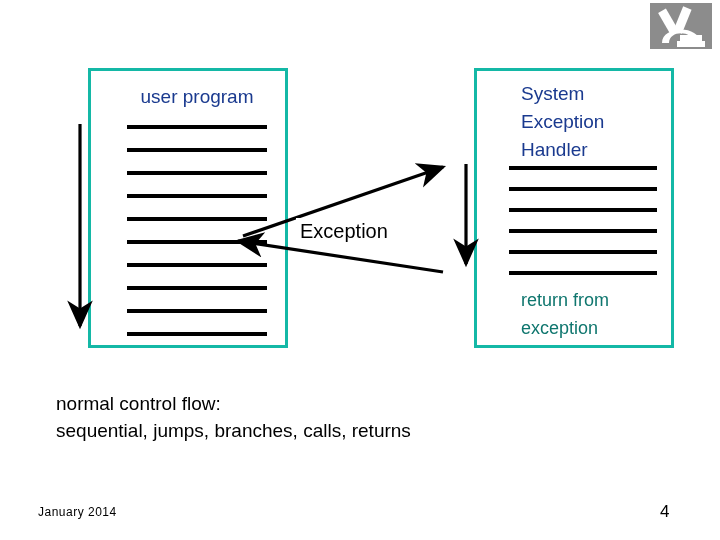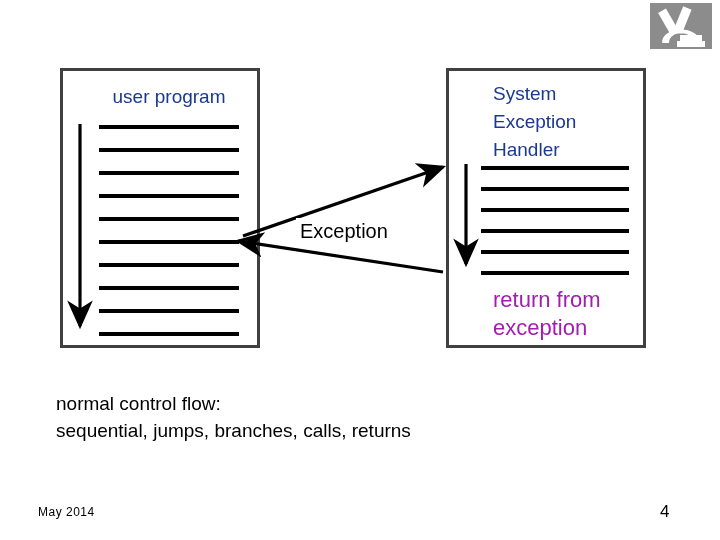--- a/index.html
+++ b/index.html
@@ -30,23 +30,24 @@
     top: 3px;
     width: 62px;
     height: 46px;
     background: #8c8c8c;
   }
   .logo-svg { display: block; }
 
   
   .prog-box {
     position: absolute;
-    border: 3px solid #404040;
+    border: 3px solid #14b8a6;
     background: #ffffff;
     box-sizing: border-box;
+    margin-left: 28px;
   }
   #box-user    { left: 60px;  top: 68px; width: 200px; height: 280px; }
   #box-handler { left: 446px; top: 68px; width: 200px; height: 280px; padding-left: 48px; }
 
   .box-title {
     position: absolute;
     font-size: 19px;
     line-height: 28px;
     color: #1a3a8f;
     white-space: pre-line;
@@ -63,23 +64,23 @@
     top: 9px;
     width: 150px;
     text-align: left;
   }
 
   .box-footnote {
     position: absolute;
     left: 44px;
     top: 215px;
     width: 150px;
-    font-size: 22px;
+    font-size: 18px;
     line-height: 28px;
-    color: #a21caf;
+    color: #0f766e;
     white-space: pre-line;
     text-align: left;
   }
 
   
   .code-line {
     position: absolute;
     height: 4px;
     background: #000000;
   }
@@ -199,16 +200,16 @@
     <line x1="243" y1="236" x2="443" y2="167" stroke="#000000" stroke-width="3.2" marker-end="url(#ah)"></line>
 
     <line x1="443" y1="272" x2="238" y2="241" stroke="#000000" stroke-width="3.2" marker-end="url(#ah)"></line>
   </svg>
 
   <div id="exception-label">Exception</div>
 
   <div id="caption">normal control flow:
 sequential, jumps, branches, calls, returns</div>
 
-  <div id="footer-date">May 2014</div>
+  <div id="footer-date">January 2014</div>
   <div id="footer-page">4</div>
 
 </div>
 
 </body></html>

